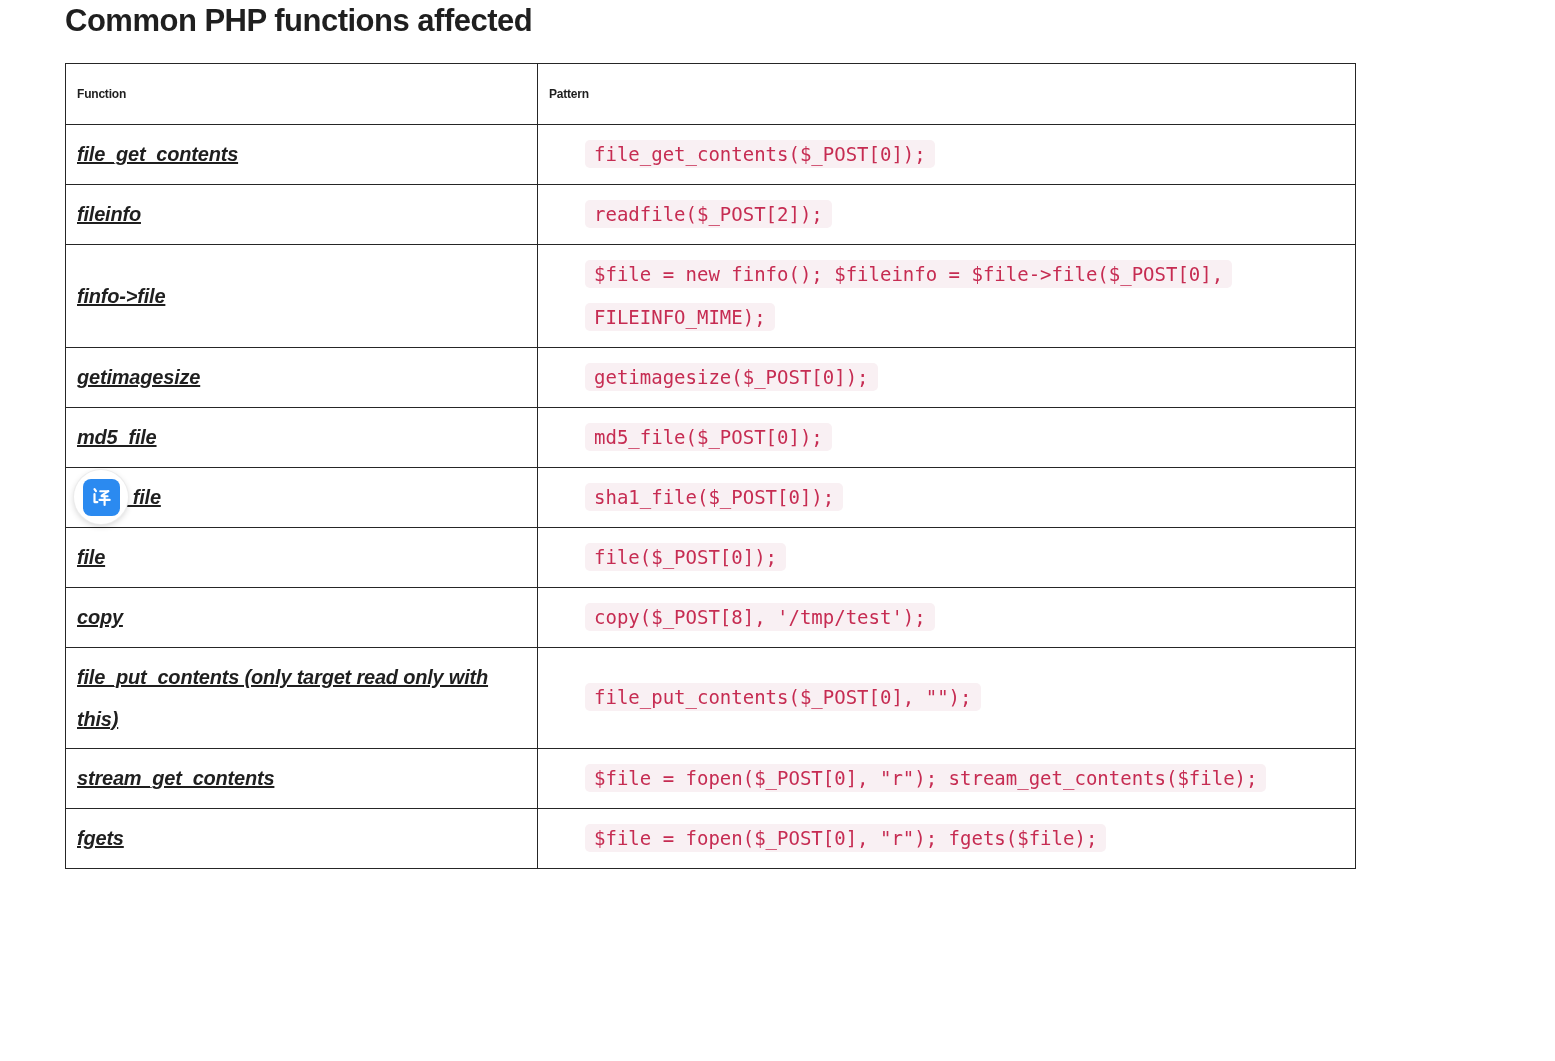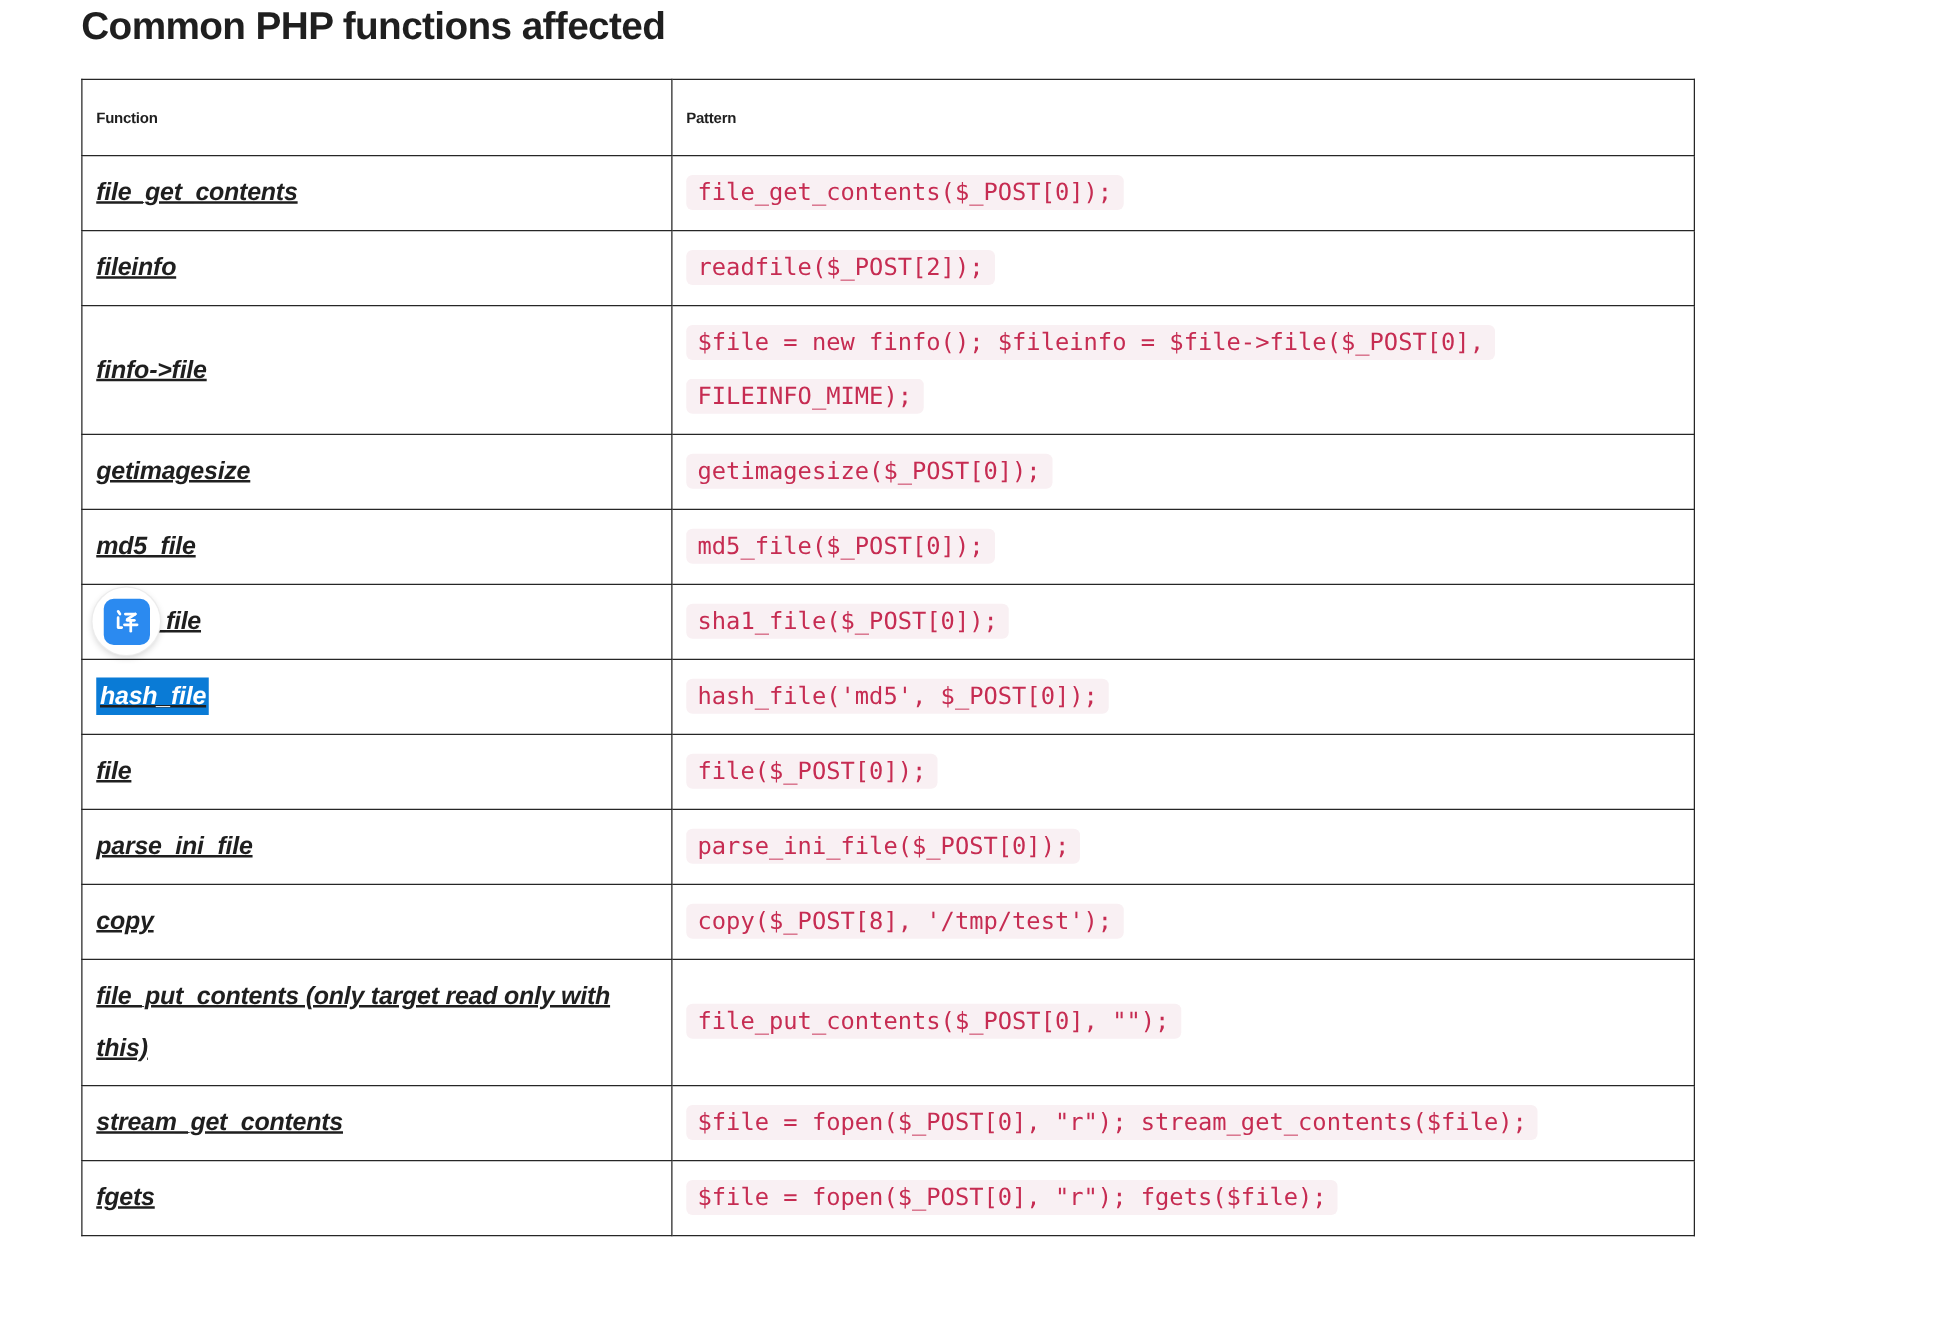--- a/index.html
+++ b/index.html
@@ -71,20 +71,21 @@
   td.pat-cell { font-size: 19px; }
   code.snippet {
     font-family: "DejaVu Sans Mono", monospace;
     font-size: 19px;
     color: var(--code-red);
     background: var(--code-bg);
     padding: 3px 9px;
     border-radius: 5px;
     -webkit-box-decoration-break: clone;
     box-decoration-break: clone;
+    margin-left: 36px;
   }
   span.selected {
     background: var(--select-blue);
     color: #ffffff;
     padding: 4px 2px 4px 3px;
   }
   .translate-btn {
     position: absolute;
     left: 8px;
     top: 50%;
@@ -153,30 +154,22 @@
                   <path d="M28 10 l-9 6"></path>
                   <path d="M19 17 h8"></path>
                   <path d="M16 22 h14"></path>
                   <path d="M23 17 v12"></path>
                 </svg>
               </span>
             </span></td>
           <td class="pat-cell"><code class="snippet">sha1_file($_POST[0]);</code></td>
         </tr>
         <tr>
-          <td class="fn-cell"><span class="selected">hash_file</span></td>
-          <td class="pat-cell"><code class="snippet">hash_file('md5', $_POST[0]);</code></td>
-        </tr>
-        <tr>
           <td class="fn-cell"><span>file</span></td>
           <td class="pat-cell"><code class="snippet">file($_POST[0]);</code></td>
-        </tr>
-        <tr>
-          <td class="fn-cell"><span>parse_ini_file</span></td>
-          <td class="pat-cell"><code class="snippet">parse_ini_file($_POST[0]);</code></td>
         </tr>
         <tr>
           <td class="fn-cell"><span>copy</span></td>
           <td class="pat-cell"><code class="snippet">copy($_POST[8], '/tmp/test');</code></td>
         </tr>
         <tr>
           <td class="fn-cell"><span>file_put_contents (only target read only with this)</span></td>
           <td class="pat-cell"><code class="snippet">file_put_contents($_POST[0], "");</code></td>
         </tr>
         <tr>

